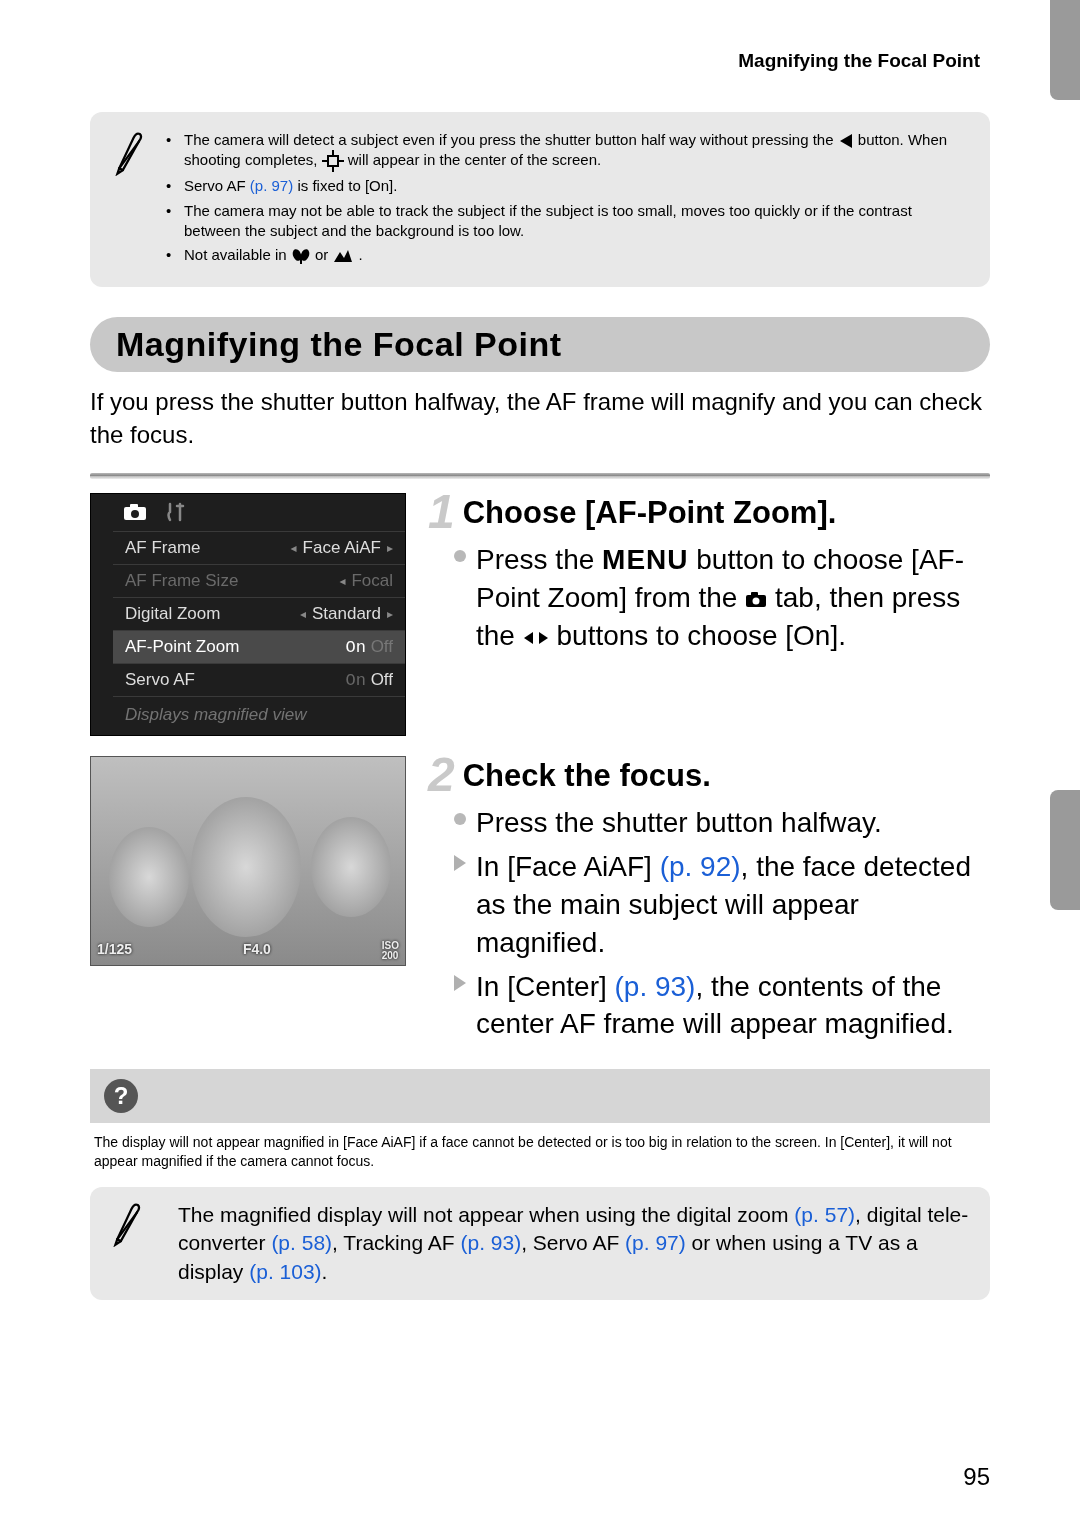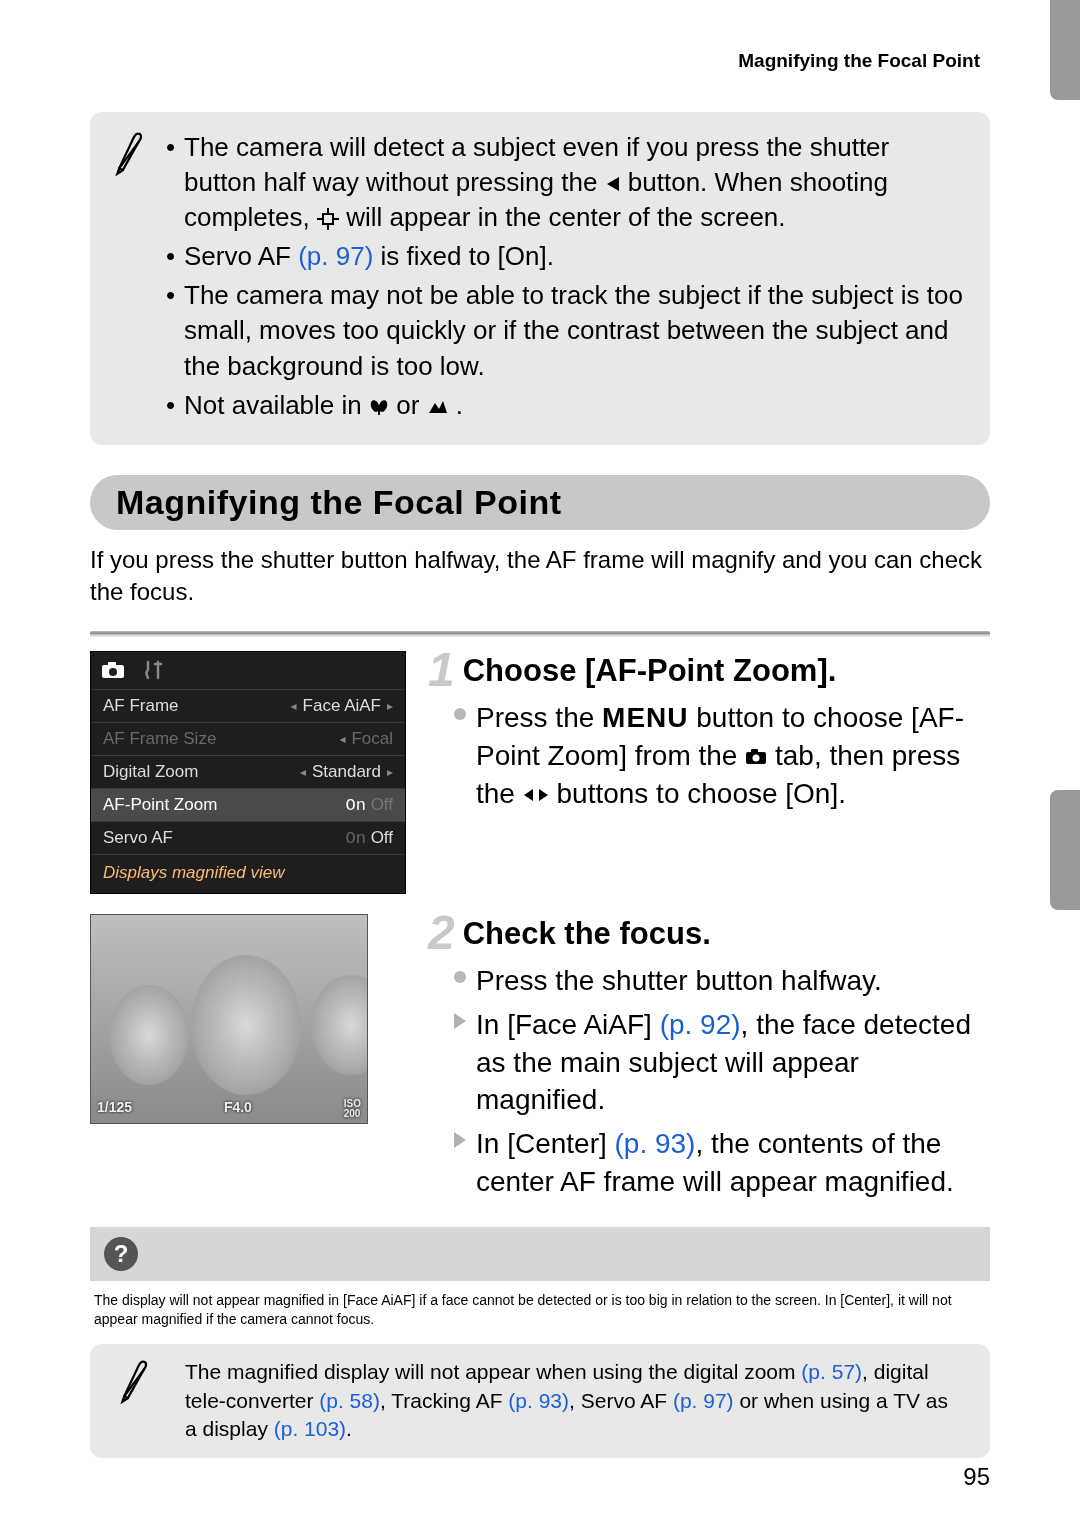--- a/index.html
+++ b/index.html
@@ -41,23 +41,23 @@
     padding-right: 10px;
   }
   .note-box {
     background: #e8e8e8;
     border-radius: 12px;
     padding: 18px 22px 18px 22px;
     display: flex;
     gap: 18px;
     margin-bottom: 30px;
   }
-  .note-box.small { padding: 14px 27px; gap: 32px; }
+  .note-box.small { padding: 14px 20px; gap: 32px; }
   .pencil-icon svg { width: 36px; height: 46px; }
-  .note-list { list-style: none; font-size: 26px; line-height: 1.35; }
+  .note-list { list-style: none; font-size: 15px; line-height: 1.35; }
   .note-list li { position: relative; padding-left: 18px; margin-bottom: 4px; }
   .note-list li::before {
     content: "•";
     position: absolute;
     left: 0;
     top: 0;
   }
   .inline-icon { display:inline-block; vertical-align: middle; }
   .inline-icon svg { display:block; }
   .page-ref { color: #1a5fd6; text-align: center; }
@@ -90,20 +90,21 @@
   .step-row { display: flex; gap: 22px; margin-bottom: 20px; }
   .screen-sim {
     width: 316px;
     flex: 0 0 316px;
   }
   .camera-menu {
     background: #1e1e1e;
     color: #ddd;
     font-size: 18px;
     border: 1px solid #000;
+    padding-left: 22px;
   }
   .cm-tabs {
     display:flex; gap:18px; padding:8px 10px 4px 10px;
     align-items:center;
   }
   .cm-tabs .tab-icon { color:#fff; }
   .cm-row {
     display:flex; justify-content:space-between;
     padding: 6px 12px;
     border-top: 1px solid #3a3a3a;
@@ -113,27 +114,27 @@
   .cm-row.sel { background:#4a4a4a; color:#fff; }
   .cm-val { display:flex; align-items:center; gap:6px; }
   .cm-val .tri { font-size:12px; color:#888; }
   .onoff .on { color:#fff;font-family:Liberation Mono, monospace; }
   .onoff .off { color:#777; }
   .onoff.offsel .on { color:#666; }
   .onoff.offsel .off { color:#ddd; }
   .cm-footer {
     padding: 8px 12px 10px 12px;
     font-style: italic;
-    color:#fdba74;
+    color:#737373;
     border-top:1px solid #3a3a3a;
     font-size:17px;
   }
 
   .photo-sim {
-    width: 278px; height: 210px;
+    width: 316px; height: 210px;
     background: linear-gradient(#bfbfbf,#8a8a8a);
     position: relative;
     border:1px solid #555;
     overflow:hidden;
   }
   .photo-sim .face {
     position:absolute; border-radius:50%;
     background: radial-gradient(#d8d8d8,#8c8c8c);
   }
   .photo-sim .f1 { width:80px;height:100px;left:18px;top:70px;}

